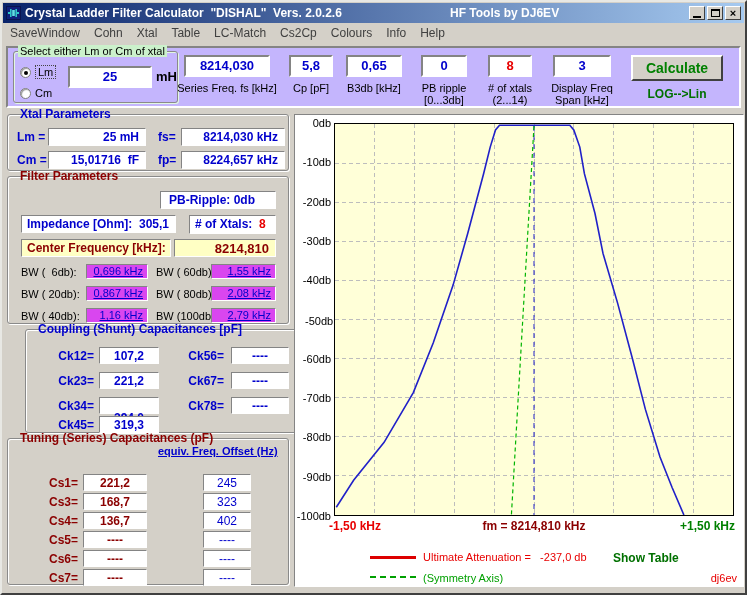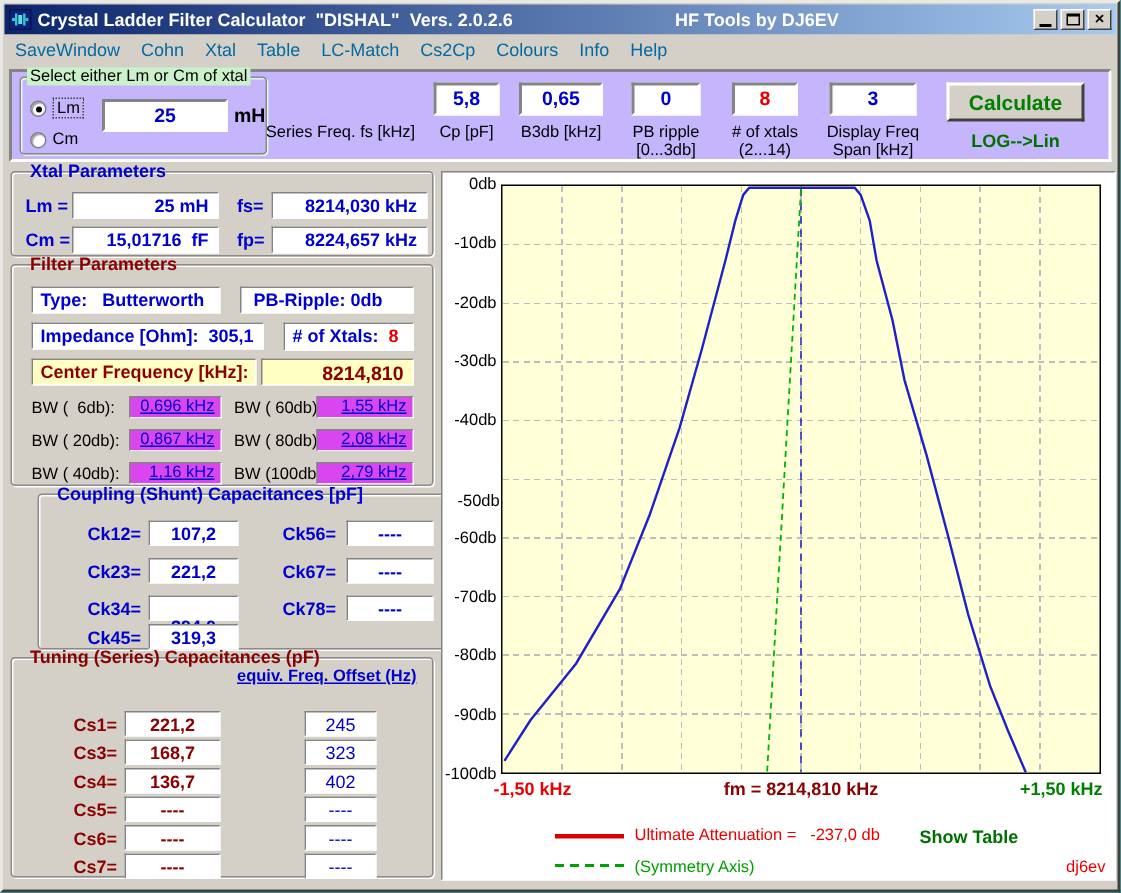--- a/index.html
+++ b/index.html
@@ -20,21 +20,21 @@
   .title-right { position:absolute; left:447px; }
   .winbtns { position:absolute; right:3px; top:3px; display:flex; gap:2px; }
   .winbtn { width:16px; height:14px; background:#D4D0C8; border:1px solid;
             border-color:#fff #404040 #404040 #fff; display:flex; align-items:center;
             justify-content:center; font-size:11px; font-weight:bold; color:#000; line-height:1; }
   .glyph-min { width:8px; height:2px; background:#000; margin-top:7px; }
   .glyph-max { width:9px; height:8px; border:1px solid #000; border-top:2px solid #000; }
 
   
   .menubar { position:absolute; left:1px; top:21px; right:1px; height:19px; background:#D4D0C8;
-             display:flex; align-items:center; font-size:12px; color:#0369a1; }
+             display:flex; align-items:center; font-size:12px; color:#404040; }
   .menu-item { padding:1px 7px; }
 
   
   .sunken { background:#fff; border:2px solid; border-color:#848484 #fff #fff #848484; }
   .raised { background:#D4D0C8; border:2px solid; border-color:#fff #404040 #404040 #fff; }
   .groupbox { position:absolute; border:1px solid #8a8a8a; border-radius:3px;
               box-shadow:1px 1px 0 #ffffff, inset 1px 1px 0 #ffffff; }
   .gb-title { position:absolute; top:-8px; left:8px; padding:0 4px; font-size:12px; font-weight:bold; }
   .blue  { color:#0000CC; } .maroon{ color:#8B0000; } .red { color:#E80000; }
   .green { color:#008000; }
@@ -131,20 +131,21 @@
         <span class="focusbox">Lm</span>
       </span>
       <span class="radio-row" style="left:6px; top:35px;">
         <span class="radio"></span>
         <span>Cm</span>
       </span>
       <div class="val-box sunken" style="left:54px; top:14px; width:84px;">25</div>
       <span style="position:absolute; left:142px; top:17px; font-size:13px; font-weight:bold;">mH</span>
     </div>
 
+    <div class="val-box sunken" style="left:176px; top:7px; width:86px;">8214,030</div>
     <div class="fld-label" style="left:159px; top:34px; width:120px;">Series Freq. fs [kHz]</div>
 
     <div class="val-box sunken" style="left:281px; top:7px; width:44px;">5,8</div>
     <div class="fld-label" style="left:263px; top:34px; width:80px;">Cp [pF]</div>
 
     <div class="val-box sunken" style="left:338px; top:7px; width:56px;">0,65</div>
     <div class="fld-label" style="left:321px; top:34px; width:90px;">B3db [kHz]</div>
 
     <div class="val-box sunken" style="left:413px; top:7px; width:46px;">0</div>
     <div class="fld-label" style="left:396px; top:34px; width:80px;">PB ripple</div>
@@ -169,21 +170,20 @@
     <span class="rowlabel blue" style="left:150px; top:15px;">fs=</span>
     <div class="fieldbox pre" style="left:173px; top:13px; width:104px; height:18px; text-align:right; padding:1px 6px 0 0;">8214,030 kHz</div>
     <span class="rowlabel blue" style="left:9px; top:38px;">Cm =</span>
     <div class="fieldbox pre" style="left:40px; top:36px; width:98px; height:18px; text-align:right; padding:1px 6px 0 0;">15,01716  fF</div>
     <span class="rowlabel blue" style="left:150px; top:38px;">fp=</span>
     <div class="fieldbox pre" style="left:173px; top:36px; width:104px; height:18px; text-align:right; padding:1px 6px 0 0;">8224,657 kHz</div>
   </div>
 
   <div class="groupbox" style="left:5px; top:174px; width:282px; height:148px;">
     <span class="gb-title maroon">Filter Parameters</span>
-    <div class="fieldbox pre" style="left:13px; top:14px; width:126px; height:18px; padding:1px 0 0 5px;">Type:   Butterworth</div>
     <div class="fieldbox pre" style="left:152px; top:14px; width:116px; height:18px; padding:1px 0 0 8px;">PB-Ripple: 0db</div>
     <div class="fieldbox pre" style="left:13px; top:38px; width:155px; height:18px; padding:1px 0 0 5px;">Impedance [Ohm]:  305,1</div>
     <div class="fieldbox pre" style="left:181px; top:38px; width:87px; height:18px; padding:1px 0 16px 5px;"><span># of Xtals:</span><span class="red">&nbsp;&nbsp;<span>8</span></span></div>
     <div class="fieldbox cfreq pre" style="left:13px; top:62px; width:150px; height:18px; padding:1px 0 0 5px;">Center Frequency [kHz]:</div>
     <div class="fieldbox cfreq" style="left:166px; top:62px; width:102px; height:18px; text-align:right; padding:1px 6px 0 0; font-size:13px;">8214,810</div>
 
     <span class="bw-label pre" style="left:13px; top:89px;">BW (  6db):</span>
     <div class="bw-box" style="left:78px; top:87px; width:62px;">0,696 kHz</div>
     <span class="bw-label pre" style="left:148px; top:89px;">BW ( 60db):</span>
     <div class="bw-box" style="left:203px; top:87px; width:65px;">1,55 kHz</div>
@@ -274,21 +274,21 @@
         <line x1="199.0" y1="2.0" x2="176.4" y2="391.0" stroke="#00B400" stroke-width="1.2" stroke-dasharray="4,3"></line>
         <polyline points="1.3,383.2 18.6,356.2 49.1,318.3 78.3,268.6 98.2,219.0 118.1,161.1 132.7,109.5 148.6,49.7 155.2,23.1 160.5,5.9 164.5,1.2 234.8,1.2 238.8,5.9 244.8,23.1 249.4,49.7 260.0,89.5 268.0,129.4 282.6,179.1 297.2,233.8 310.4,285.4 325.0,333.1 337.0,363.2 348.9,391.0" fill="none" stroke="#2020C8" stroke-width="1.6"></polyline>
       </svg>
     </div>
 
     <div class="ylab" style="top:2px;">0db</div>
     <div class="ylab" style="top:41px;">-10db</div>
     <div class="ylab" style="top:81px;">-20db</div>
     <div class="ylab" style="top:120px;">-30db</div>
     <div class="ylab" style="top:159px;">-40db</div>
-    <div class="ylab" style="top:213px;padding-left:10px;">-50db</div>
+    <div class="ylab" style="top:200px;padding-left:10px;">-50db</div>
     <div class="ylab" style="top:238px;">-60db</div>
     <div class="ylab" style="top:277px;">-70db</div>
     <div class="ylab" style="top:316px;">-80db</div>
     <div class="ylab" style="top:356px;">-90db</div>
     <div class="ylab" style="top:395px;">-100db</div>
 
     <div class="xlab red" style="left:34px;">-1,50 kHz</div>
     <div class="xlab maroon" style="left:39px; width:400px; text-align:center;">fm = 8214,810 kHz</div>
     <div class="xlab green" style="right:8px;">+1,50 kHz</div>
 

